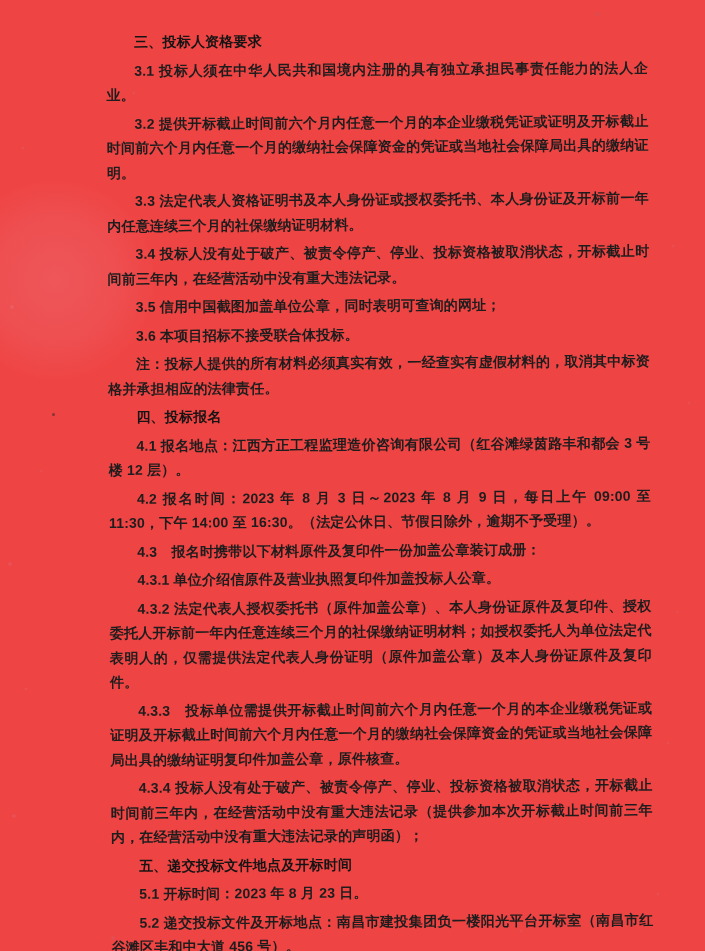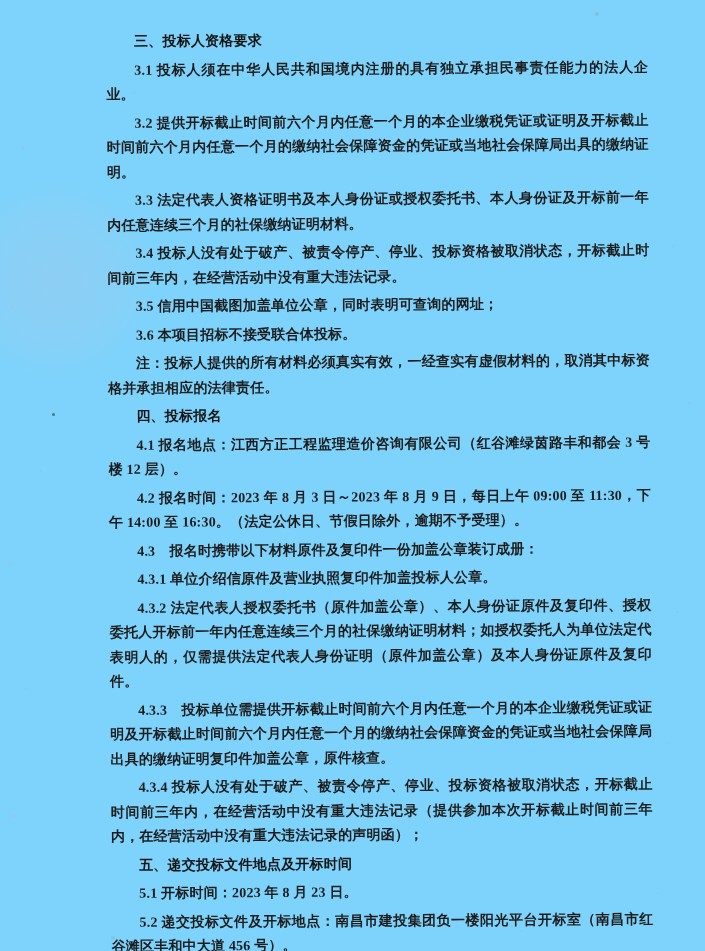--- a/index.html
+++ b/index.html
@@ -4,23 +4,23 @@
 <style>
   html, body {
     margin: 0;
     padding: 0;
     background: #fcfbfa;
   }
   .page {
     position: relative;
     width: 705px;
     height: 951px;
-    background: #7dd3fc;
+    background: #ef4444;
     overflow: hidden;
-    font-family: Liberation Serif, serif;
+    font-family: Liberation Sans, sans-serif;
     color: #1e1d1d;
   }
   
   .bleed {
     position: absolute;
     left: -45px;
     top: 180px;
     width: 200px;
     height: 200px;
     border-radius: 50%;

